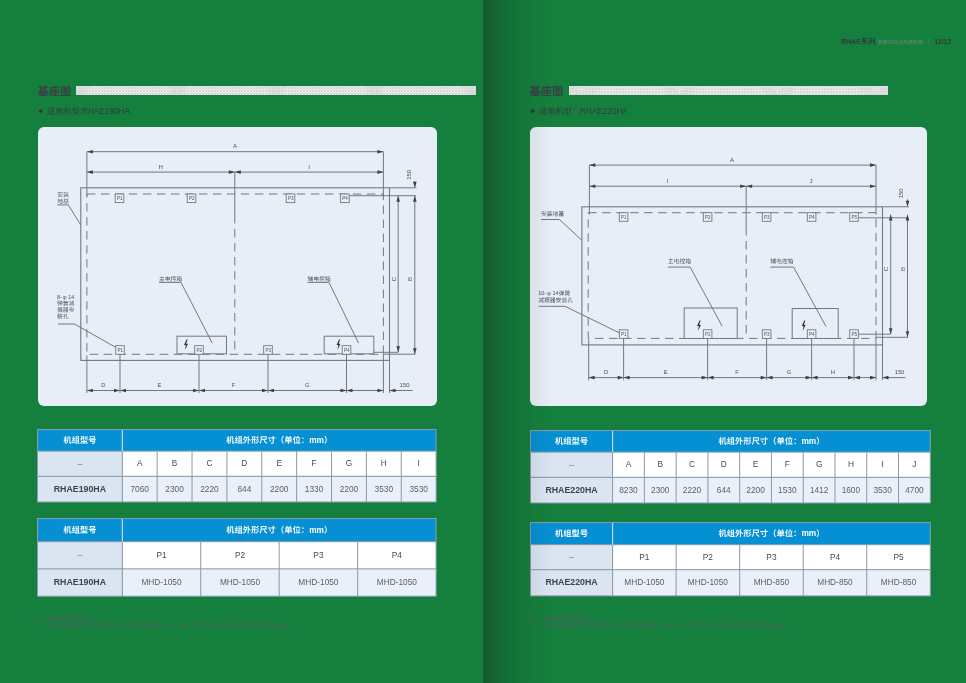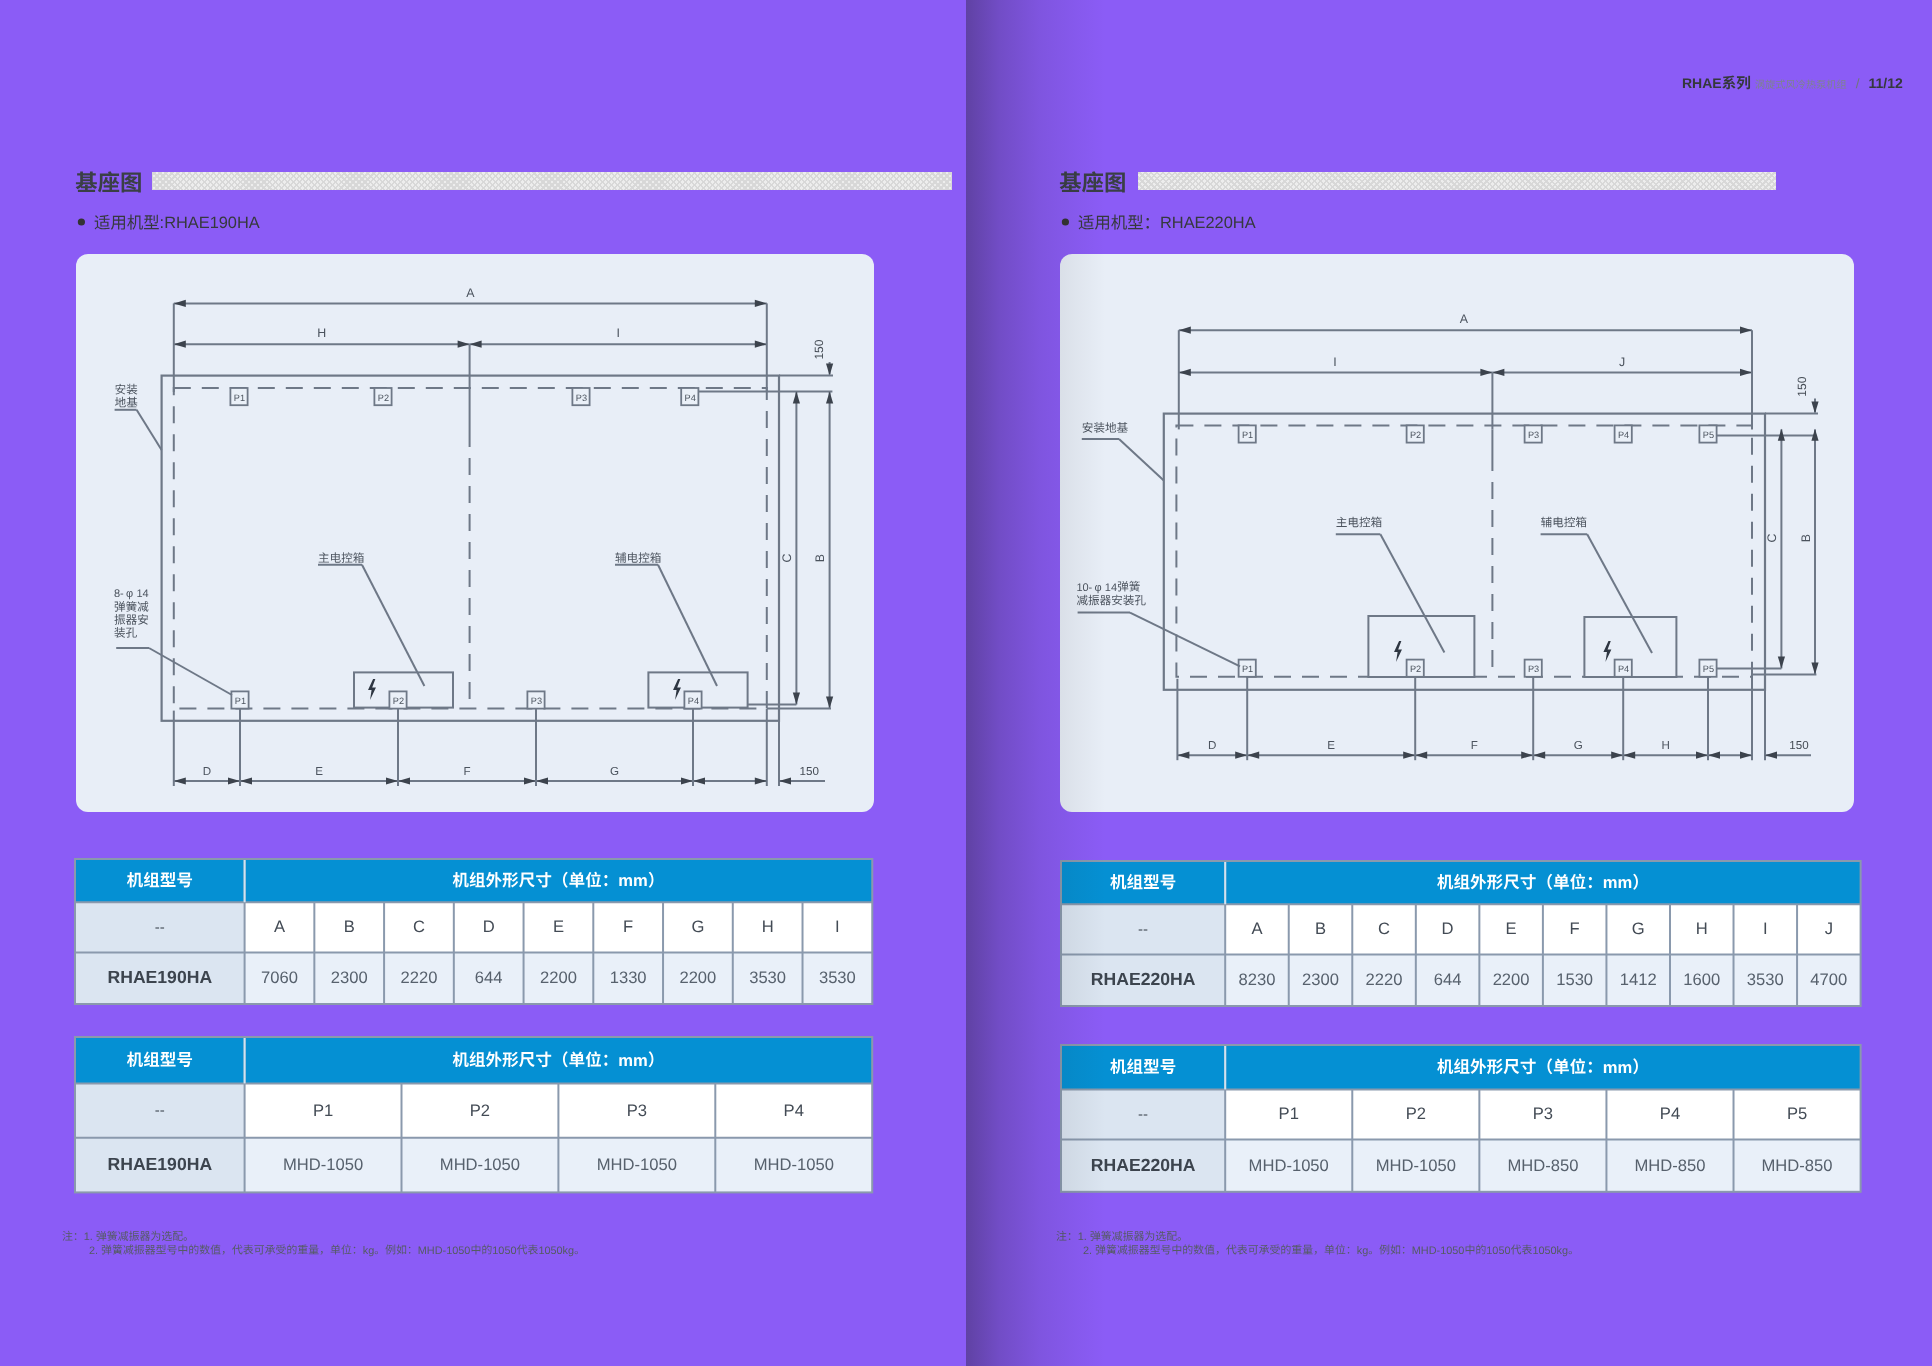--- a/index.html
+++ b/index.html
@@ -1,14 +1,14 @@
 <!DOCTYPE html>
 <html><head><meta charset="utf-8"><title>p</title><style>
 html,body{margin:0;padding:0;background:#fff;}
-#page{position:relative;width:966px;height:683px;overflow:hidden;font-family:"Liberation Sans",sans-serif;background:#8b5cf6;will-change:transform;}
+#page{position:relative;width:966px;height:683px;overflow:hidden;font-family:"Liberation Sans",sans-serif;background:#15803d;will-change:transform;}
 .abs{position:absolute;}
 svg{display:block;}
 .hbar{position:absolute;height:8.8px;background-color:#ededed;background-image:repeating-linear-gradient(45deg,rgba(215,215,215,.95) 0 0.8px,rgba(255,255,255,0) 0.8px 2.1px),repeating-linear-gradient(-45deg,rgba(215,215,215,.95) 0 0.8px,rgba(255,255,255,0) 0.8px 2.1px);}
 </style></head><body>
 <div id="page">
 <svg width="0" height="0" style="position:absolute">
       <defs>
         <path id="gb7cfb" d="M242 216C195 153 114 84 38 43C68 25 119 -14 143 -37C216 13 305 96 364 173ZM619 158C697 100 795 17 839 -37L946 34C895 90 794 169 717 221ZM642 441C660 423 680 402 699 381L398 361C527 427 656 506 775 599L688 677C644 639 595 602 546 568L347 558C406 600 464 648 515 698C645 711 768 729 872 754L786 853C617 812 338 787 92 778C104 751 118 703 121 673C194 675 271 679 348 684C296 636 244 598 223 585C193 564 170 550 147 547C159 517 175 466 180 444C203 453 236 458 393 469C328 430 273 401 243 388C180 356 141 339 102 333C114 303 131 248 136 227C169 240 214 247 444 266V44C444 33 439 30 422 29C405 29 344 29 292 31C310 0 330 -51 336 -86C410 -86 466 -85 510 -67C554 -48 566 -17 566 41V275L773 292C798 259 820 228 835 202L929 260C889 324 807 418 732 488Z"></path>
         <path id="gb5217" d="M617 743V167H735V743ZM824 840V50C824 34 818 29 801 29C784 28 729 28 679 30C695 -2 712 -53 717 -85C799 -86 855 -82 893 -64C931 -45 944 -14 944 51V840ZM173 283C210 252 258 210 291 177C230 98 152 39 60 4C85 -20 116 -67 132 -98C362 9 506 211 554 563L479 585L458 582H275C285 617 295 653 303 689H572V804H48V689H182C151 553 101 428 29 348C55 329 102 287 120 265C166 320 205 391 237 472H422C406 402 384 339 356 282C323 311 276 348 242 374Z"></path>
         <path id="gr6da1" d="M452 746H792V603H452ZM93 777C155 740 236 685 275 649L322 707C282 741 199 793 138 828ZM42 499C101 468 178 422 216 392L259 453C219 482 141 526 84 553ZM76 -16 141 -63C187 21 239 130 279 224L222 270C176 169 118 53 76 -16ZM326 433V-81H401V364H582C566 275 523 180 409 102C427 91 453 70 465 54C548 113 596 182 623 252C687 193 750 121 778 67L828 115C795 176 717 257 643 318L652 364H850V7C850 -7 845 -11 829 -11C814 -12 759 -13 702 -10C712 -30 722 -58 725 -77C806 -77 854 -77 884 -66C914 -55 922 -33 922 6V433H658L659 481V542H869V806H379V542H591V482L590 433Z"></path>

